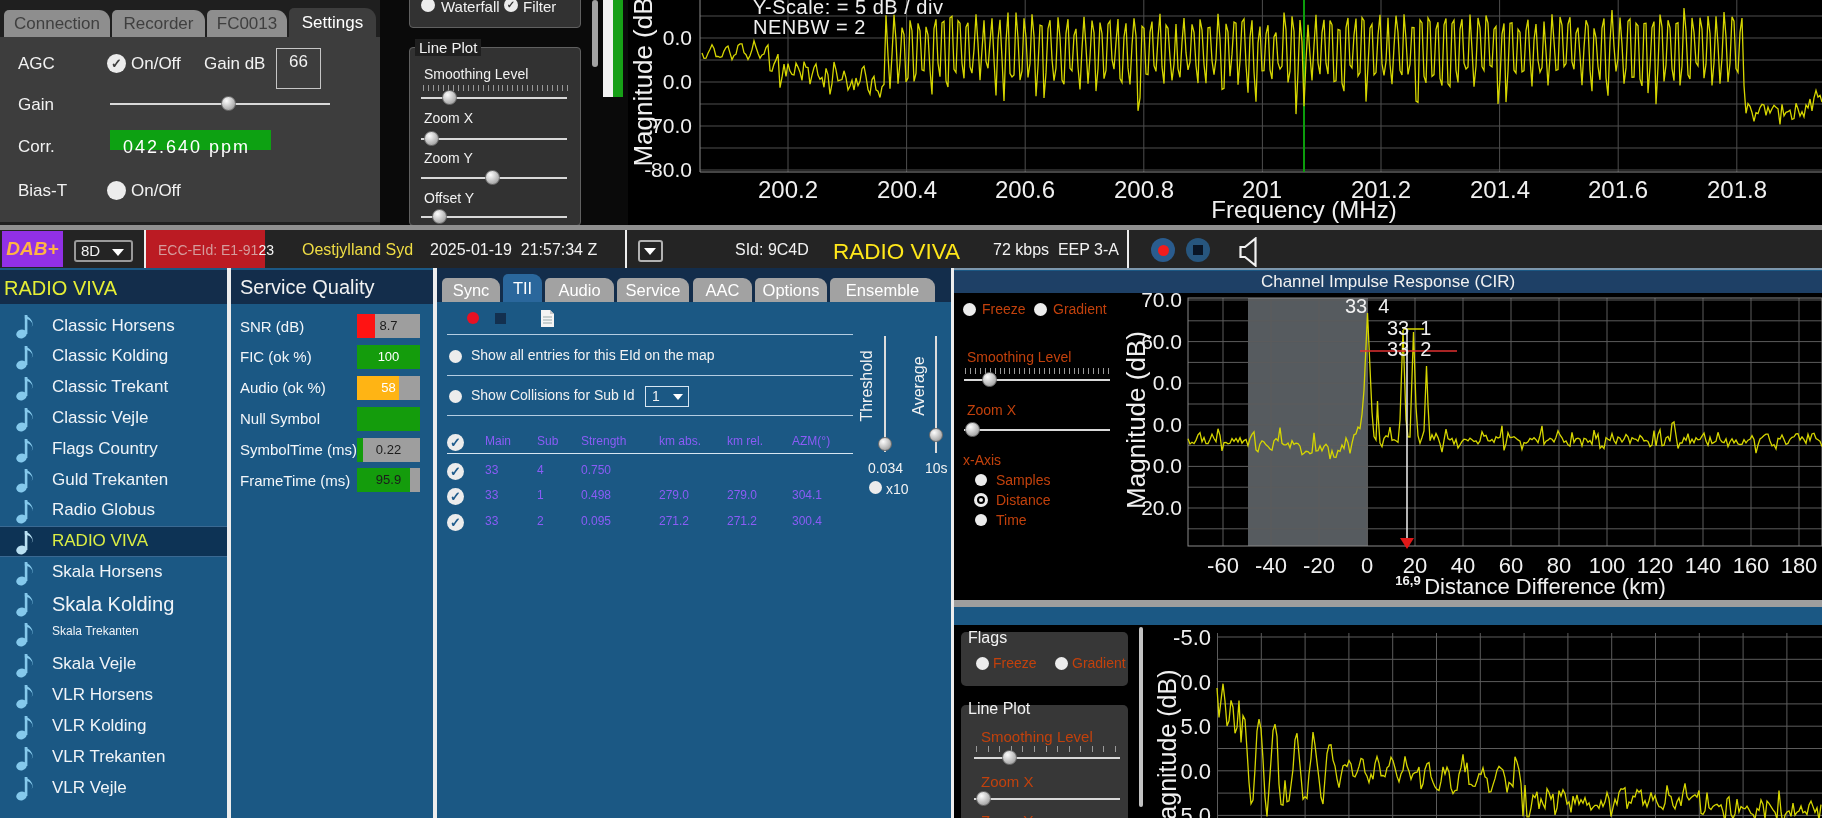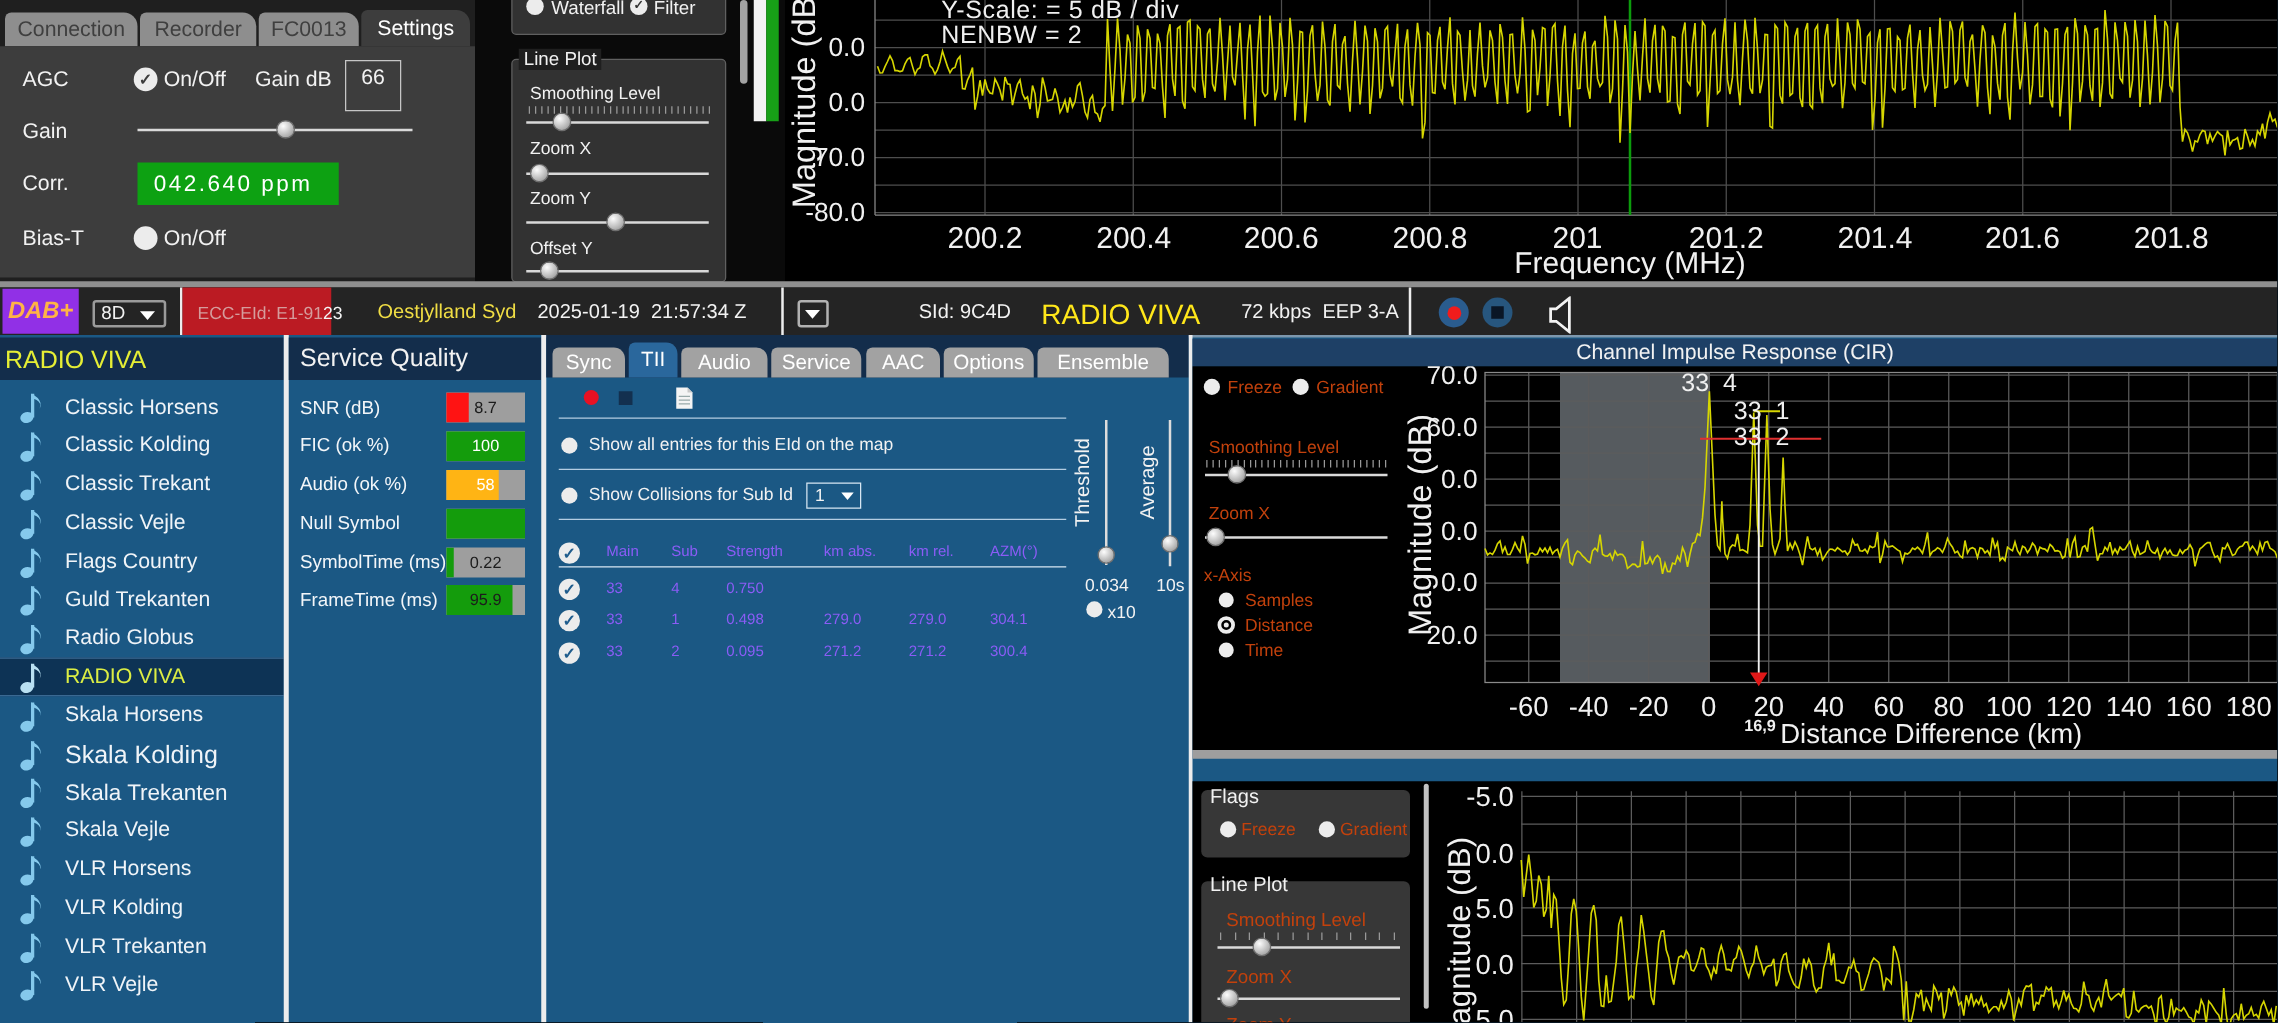--- a/index.html
+++ b/index.html
@@ -45,21 +45,21 @@
 <div class="chk" style="left:107px;top:54px;width:19px;height:19px;line-height:19px;color:#3d3d3d">✓</div>
 <div class="txt" style="left:131px;top:54px;font-size:17px">On/Off</div>
 <div class="txt" style="left:204px;top:54px;font-size:17px">Gain dB</div>
 <div class="abs" style="left:276px;top:48px;width:45px;height:41px;border:1px solid #c6c6c6;text-align:center;line-height:26px;font-size:17px">66</div>
 <div class="txt" style="left:18px;top:95px;font-size:17px">Gain</div>
 <div class="slider" style="left:110px;top:96px;width:220px">
       <div class="tr"></div>
       <div class="th" style="left:111px"></div>
     </div>
 <div class="txt" style="left:18px;top:137px;font-size:17px">Corr.</div>
-<div class="abs" style="left:110px;top:130px;width:161px;height:34px;background:#0da112;color:#fff;font-size:18px;line-height:34px;letter-spacing:2px;padding-left:13px">042.640 ppm</div>
+<div class="abs" style="left:110px;top:130px;width:161px;height:20px;background:#0da112;color:#fff;font-size:18px;line-height:34px;letter-spacing:2px;padding-left:13px">042.640 ppm</div>
 <div class="txt" style="left:18px;top:181px;font-size:17px">Bias-T</div>
 <div class="radio" style="left:107px;top:181px;width:19px;height:19px"></div>
 <div class="txt" style="left:131px;top:181px;font-size:17px">On/Off</div>
 
 <div class="abs" style="left:409px;top:-20px;width:172px;height:48px;background:#323232;border:1px solid #606060;border-radius:4px"></div>
 <div class="radio" style="left:421px;top:-2px;width:14px;height:14px"></div>
 <div class="txt" style="left:441px;top:-2px;font-size:15px">Waterfall</div>
 <div class="chk" style="left:504px;top:-2px;width:14px;height:14px;line-height:14px;font-size:10px;color:#323232">✓</div>
 <div class="txt" style="left:523px;top:-2px;font-size:15px">Filter</div>
 <div class="abs" style="left:409px;top:47px;width:172px;height:179px;background:#323232;border:1px solid #606060;border-radius:4px"></div>
@@ -252,21 +252,21 @@
       <ellipse cx="5.5" cy="22" rx="5.3" ry="4.3" fill="#85c9ec" transform="rotate(-15 5.5 22)"></ellipse>
       <rect x="8.8" y="3" width="2.6" height="19" fill="#85c9ec"></rect>
       <path d="M8.8 3 q6 2.5 7.5 7 q0.8 2.6 -0.6 5 q1.8 -4.5 -2.4 -7 q-2.5 -1.4 -4.5 -1.6 z" fill="#85c9ec"></path>
     </svg>
     <div class="txt" style="left:52px;top:593px;font-size:20px;color:#f0f4f8">Skala Kolding</div>
     <svg class="abs" style="left:16px;top:620px" width="19" height="27" viewBox="0 0 19 27">
       <ellipse cx="5.5" cy="22" rx="5.3" ry="4.3" fill="#85c9ec" transform="rotate(-15 5.5 22)"></ellipse>
       <rect x="8.8" y="3" width="2.6" height="19" fill="#85c9ec"></rect>
       <path d="M8.8 3 q6 2.5 7.5 7 q0.8 2.6 -0.6 5 q1.8 -4.5 -2.4 -7 q-2.5 -1.4 -4.5 -1.6 z" fill="#85c9ec"></path>
     </svg>
-    <div class="txt" style="left:52px;top:624px;font-size:18px;color:#f0f4f8">Skala Trekanten</div>
+    <div class="txt" style="left:52px;top:624px;font-size:12px;color:#f0f4f8">Skala Trekanten</div>
     <svg class="abs" style="left:16px;top:651px" width="19" height="27" viewBox="0 0 19 27">
       <ellipse cx="5.5" cy="22" rx="5.3" ry="4.3" fill="#85c9ec" transform="rotate(-15 5.5 22)"></ellipse>
       <rect x="8.8" y="3" width="2.6" height="19" fill="#85c9ec"></rect>
       <path d="M8.8 3 q6 2.5 7.5 7 q0.8 2.6 -0.6 5 q1.8 -4.5 -2.4 -7 q-2.5 -1.4 -4.5 -1.6 z" fill="#85c9ec"></path>
     </svg>
     <div class="txt" style="left:52px;top:654px;font-size:17px;color:#f0f4f8">Skala Vejle</div>
     <svg class="abs" style="left:16px;top:682px" width="19" height="27" viewBox="0 0 19 27">
       <ellipse cx="5.5" cy="22" rx="5.3" ry="4.3" fill="#85c9ec" transform="rotate(-15 5.5 22)"></ellipse>
       <rect x="8.8" y="3" width="2.6" height="19" fill="#85c9ec"></rect>
       <path d="M8.8 3 q6 2.5 7.5 7 q0.8 2.6 -0.6 5 q1.8 -4.5 -2.4 -7 q-2.5 -1.4 -4.5 -1.6 z" fill="#85c9ec"></path>

